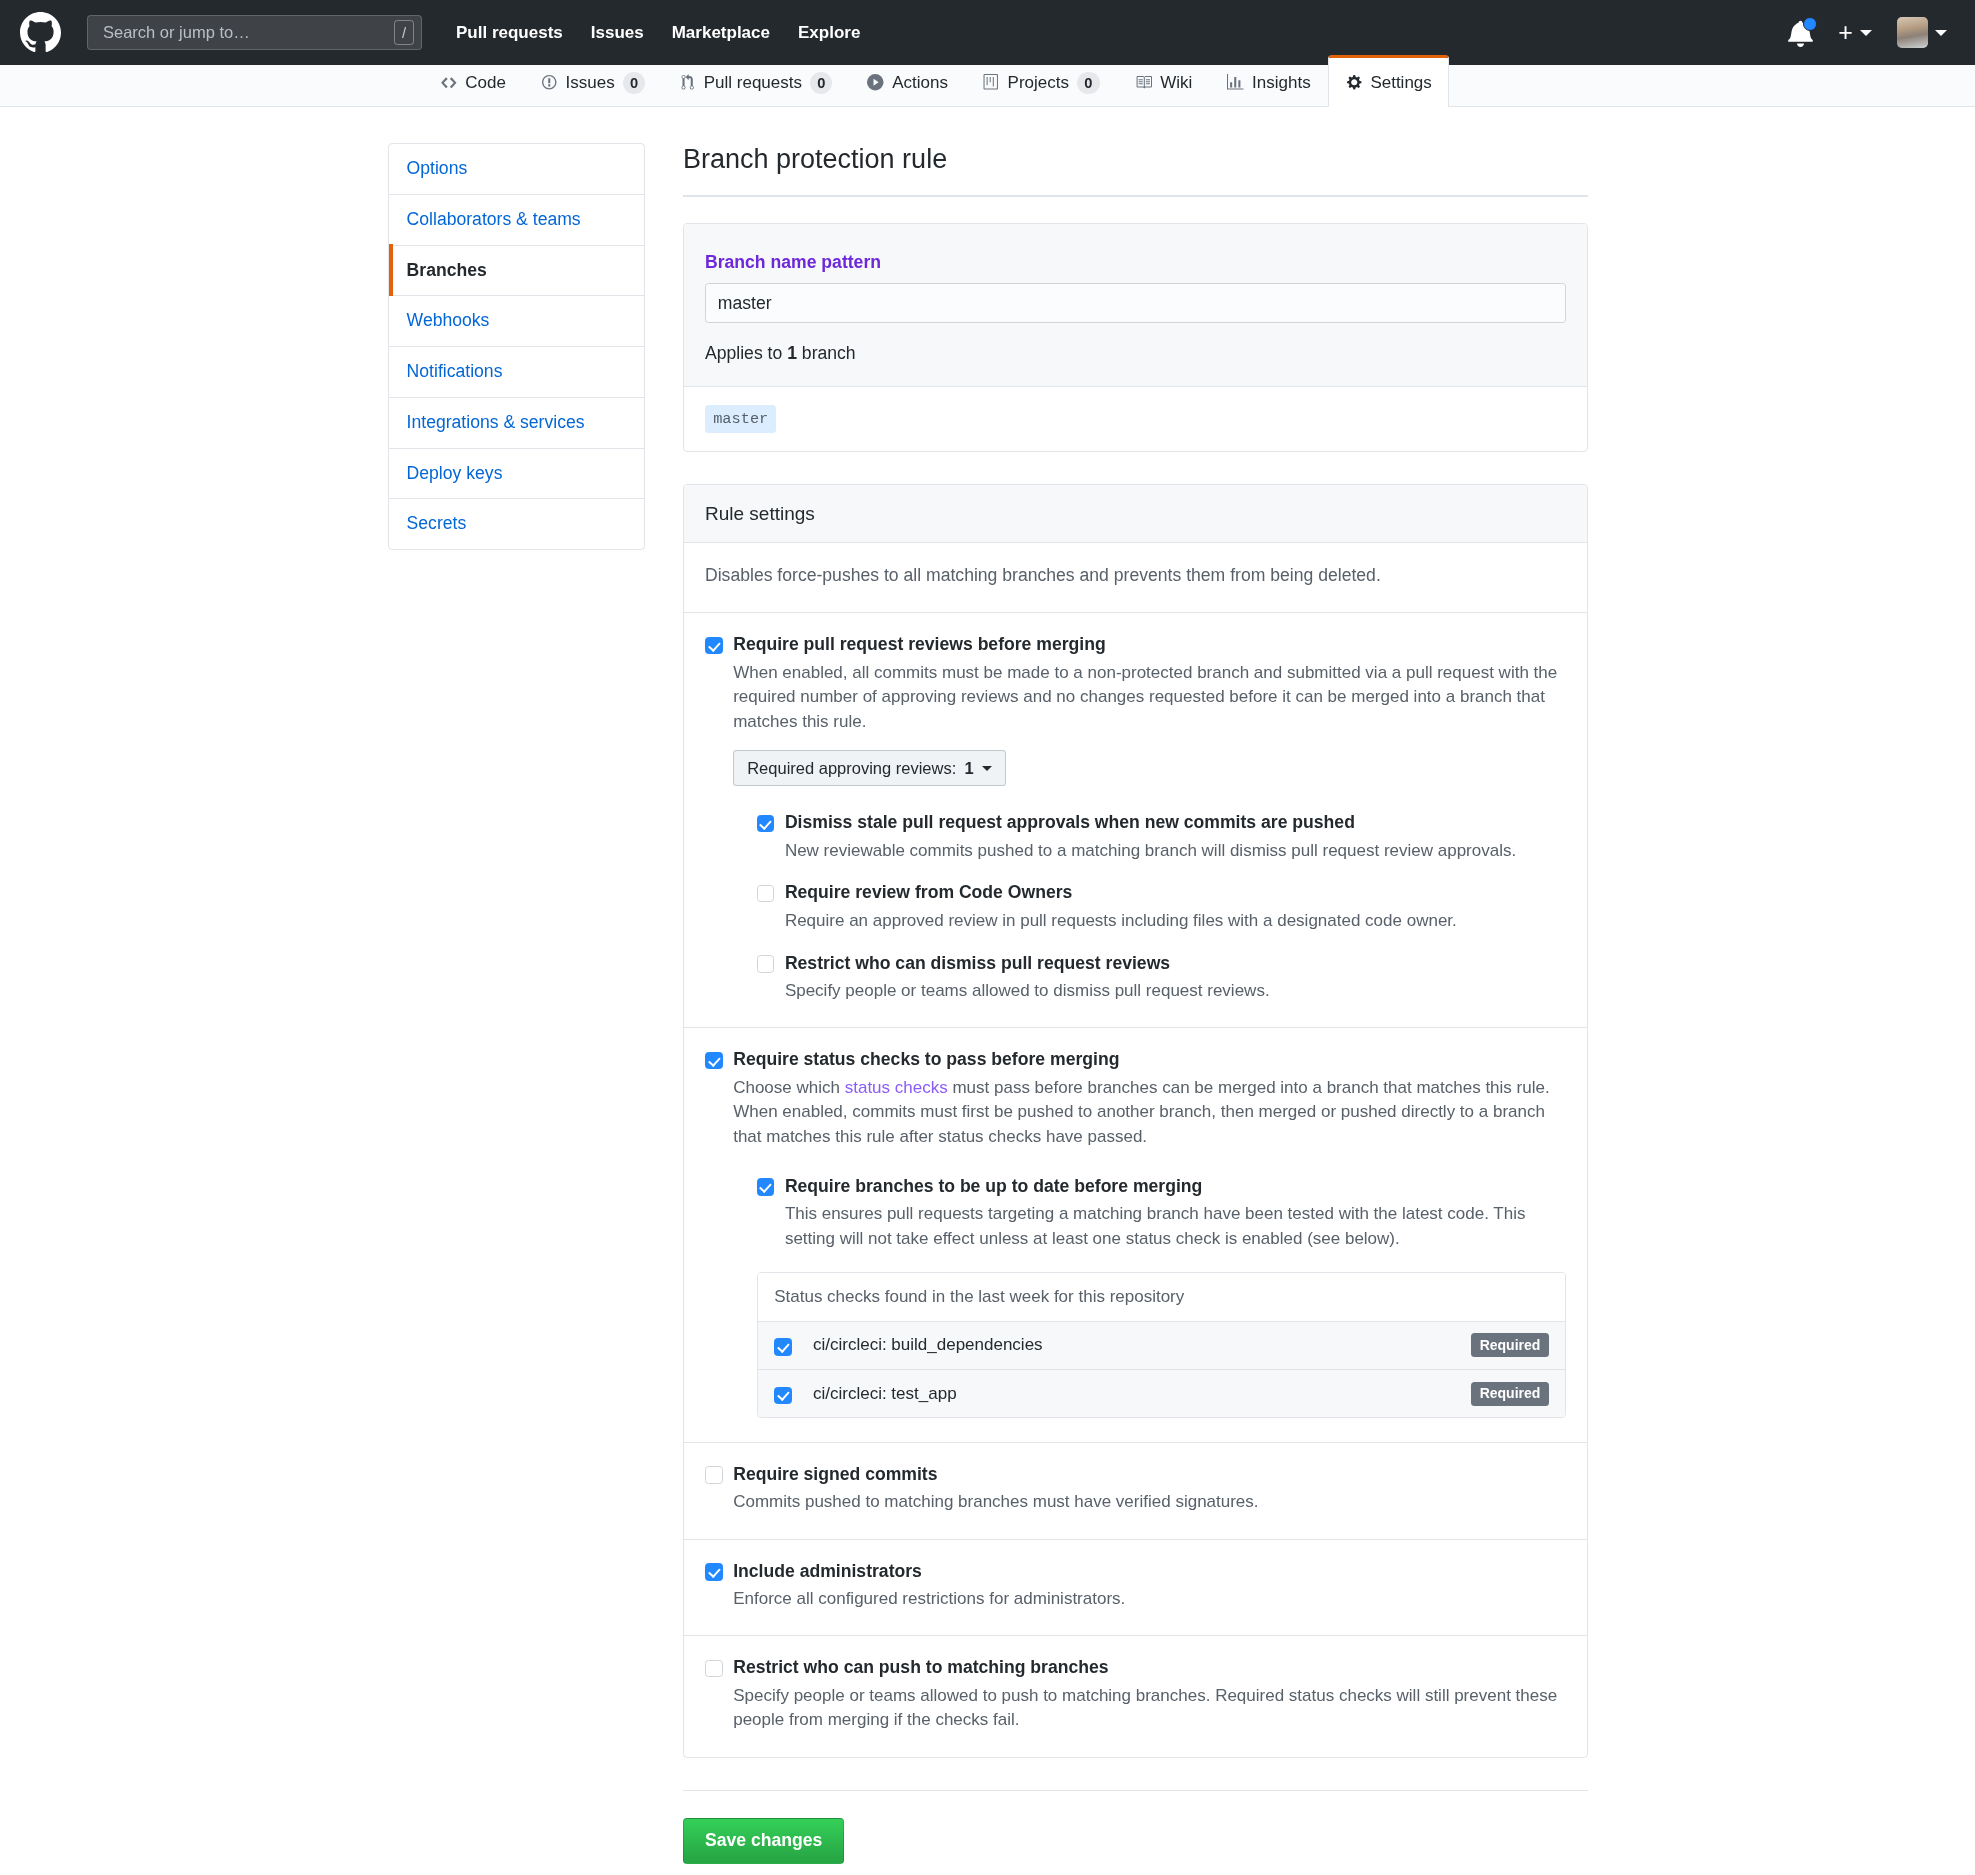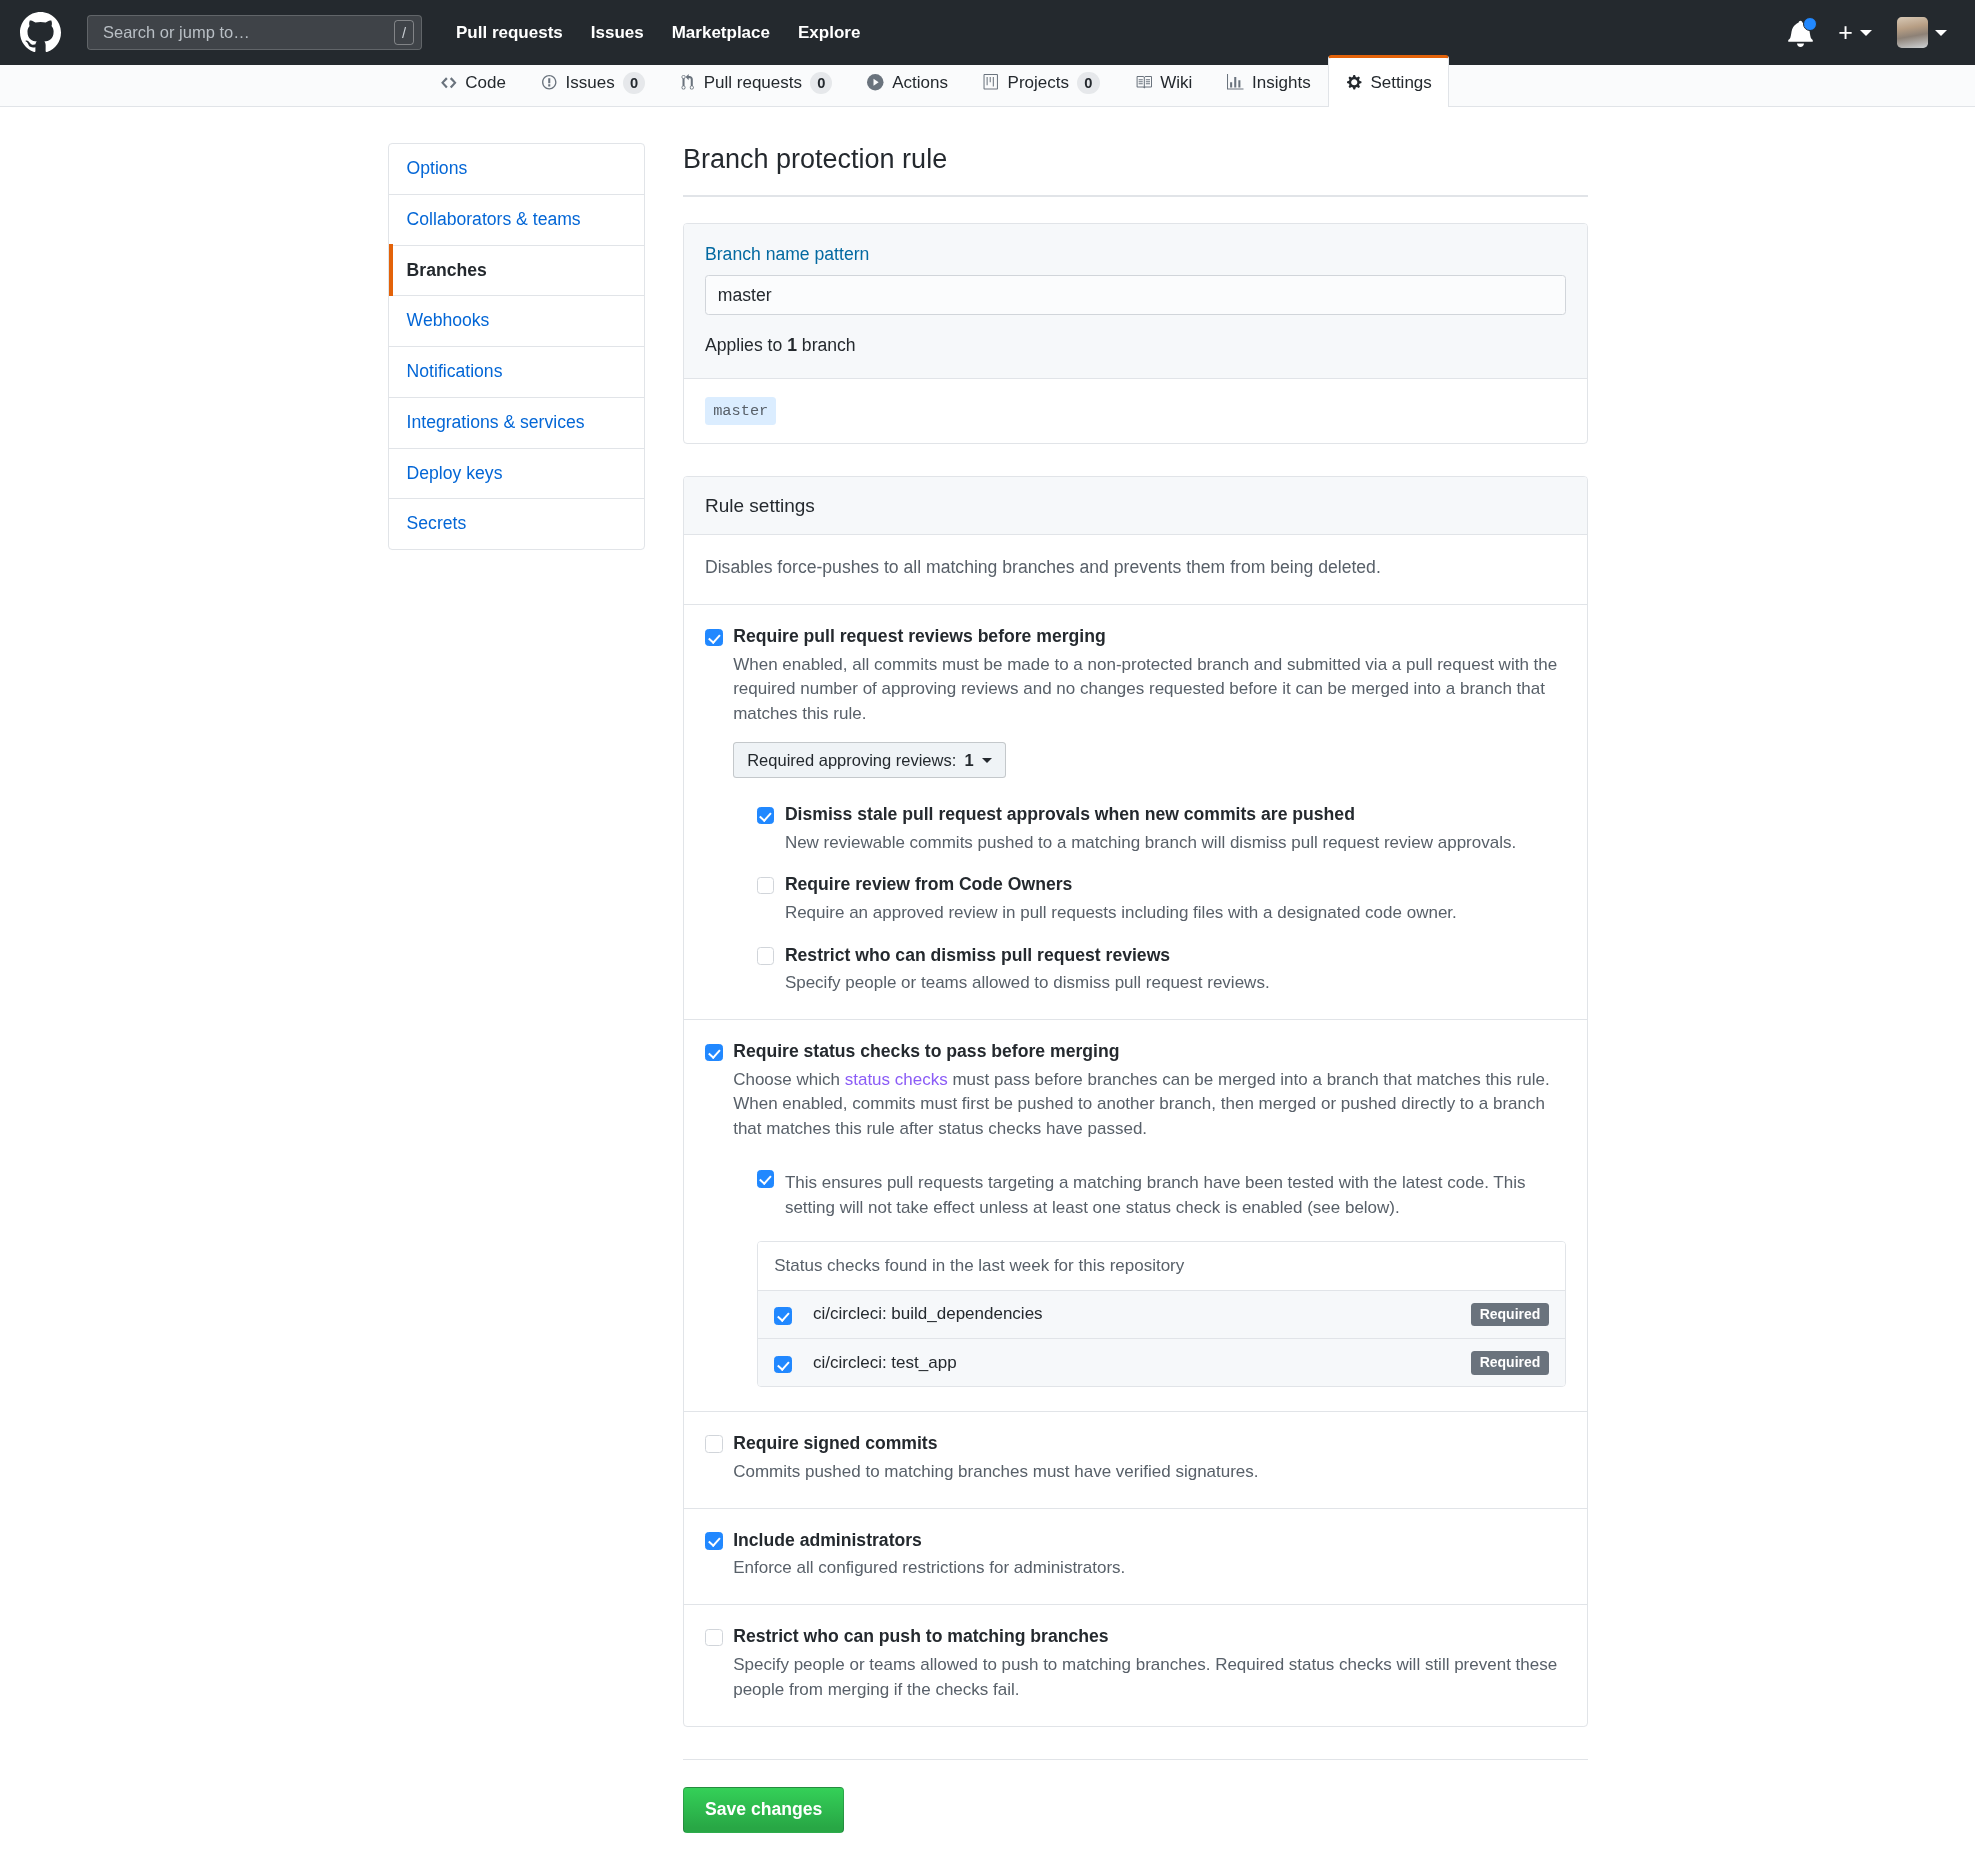--- a/index.html
+++ b/index.html
@@ -207,22 +207,22 @@
     background: #ffffff;
     margin-bottom: 32px;
   }
   .card-gray-head {
     background: #f6f8fa;
     padding: 20px 21px 22.3px 21px;
     border-bottom: 1.2px solid #e1e4e8;
     border-radius: 2.9px 2.9px 0 0;
   }
   .field-label {
-    font-size: 17.6px; font-weight: normal; color: #0369a1;
-    display: block; margin-bottom: 10.6px;
+    font-size: 17.6px; font-weight: bold; color: #6d28d9;
+    display: block; margin-bottom: 10.6px; margin-top: 8px;
   }
   .text-input {
     width: 100%;
     height: 40px;
     border: 1.2px solid #d1d5da;
     border-radius: 3.5px;
     background: #fbfcfd;
     padding: 0 11.8px;
     font-family: "Liberation Sans", sans-serif;
     font-size: 17.6px;
@@ -565,20 +565,21 @@
           <div class="chk-row">
             <span class="cbox on"></span>
             <div class="chk-text">
               <div class="chk-label">Require status checks to pass before merging</div>
               <div class="chk-desc"><span>Choose which </span><a href="#">status checks</a><span> must pass before branches can be merged into a branch that matches this rule. When enabled, commits must first be pushed to another branch, then merged or pushed directly to a branch that matches this rule after status checks have passed.</span></div>
 
               <div class="nested">
                 <div class="chk-row">
                   <span class="cbox on"></span>
                   <div class="chk-text">
+                    <div class="chk-label">Require branches to be up to date before merging</div>
                     <div class="chk-desc">This ensures pull requests targeting a matching branch have been tested with the latest code. This setting will not take effect unless at least one status check is enabled (see below).</div>
                   </div>
                 </div>
 
                 <div class="checks-box">
                   <div class="checks-head">Status checks found in the last week for this repository</div>
                   <div class="check-row">
                     <span class="cbox on"></span>
                     <span class="check-name">ci/circleci: build_dependencies</span>
                     <span class="req-badge">Required</span>

